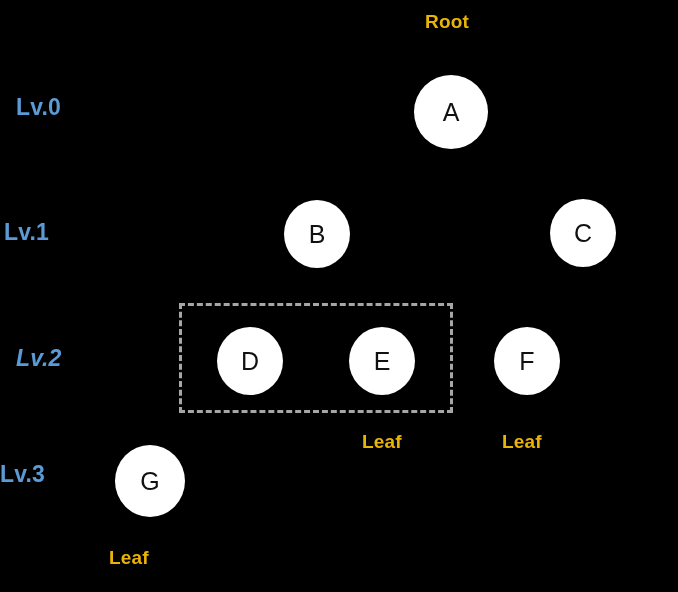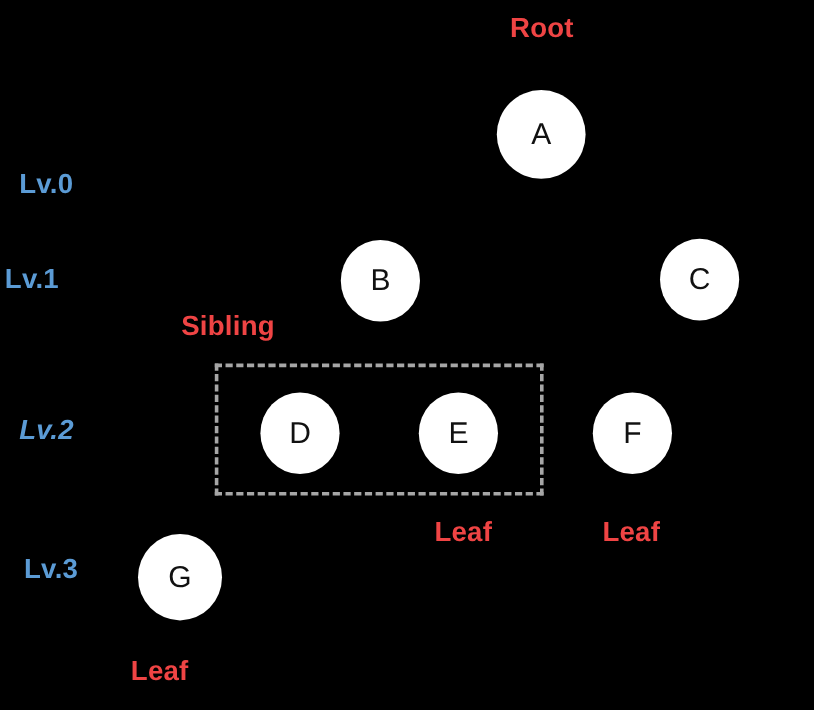--- a/index.html
+++ b/index.html
@@ -23,22 +23,22 @@
     font-size: 23px;
     font-weight: bold;
     letter-spacing: 0.2px;
     white-space: nowrap;
     line-height: 1;
   }
 
   
   .annotation {
     position: absolute;
-    color: #ef4444;
-    font-size: 23px;
+    color: #eab308;
+    font-size: 19px;
     font-weight: bold;
     letter-spacing: 0.2px;
     white-space: nowrap;
     line-height: 1;
   }
 
   
   .node {
     position: absolute;
     background: #ffffff;
@@ -58,27 +58,26 @@
     border: 3px dashed #a6a6a6;
     background: transparent;
     box-sizing: border-box;
   }
 </style>
 </head>
 <body>
 
 <div id="canvas">
 
-  <div class="level-label" style="left:16px; top:96px;margin-top:46px;">Lv.0</div>
+  <div class="level-label" style="left:16px; top:96px;">Lv.0</div>
   <div class="level-label" style="left:4px; top:221px;">Lv.1</div>
   <div class="level-label" style="left:16px; top:347px;font-style:italic;">Lv.2</div>
-  <div class="level-label" style="left:20px; top:463px;">Lv.3</div>
+  <div class="level-label" style="left:0; top:463px;">Lv.3</div>
 
   <div class="annotation" style="left:425px; top:12px;">Root</div>
-  <div class="annotation" style="left:151px; top:260px;">Sibling</div>
   <div class="annotation" style="left:362px; top:432px;">Leaf</div>
   <div class="annotation" style="left:502px; top:432px;">Leaf</div>
   <div class="annotation" style="left:109px; top:548px;">Leaf</div>
 
   <div class="sibling-box" style="left:179px; top:303px; width:274px; height:110px;"></div>
 
   <div class="node" style="left:414px; top:75px; width:74px; height:74px;">
     <span>A</span>
   </div>
   <div class="node" style="left:284px; top:200px; width:66px; height:68px;">

